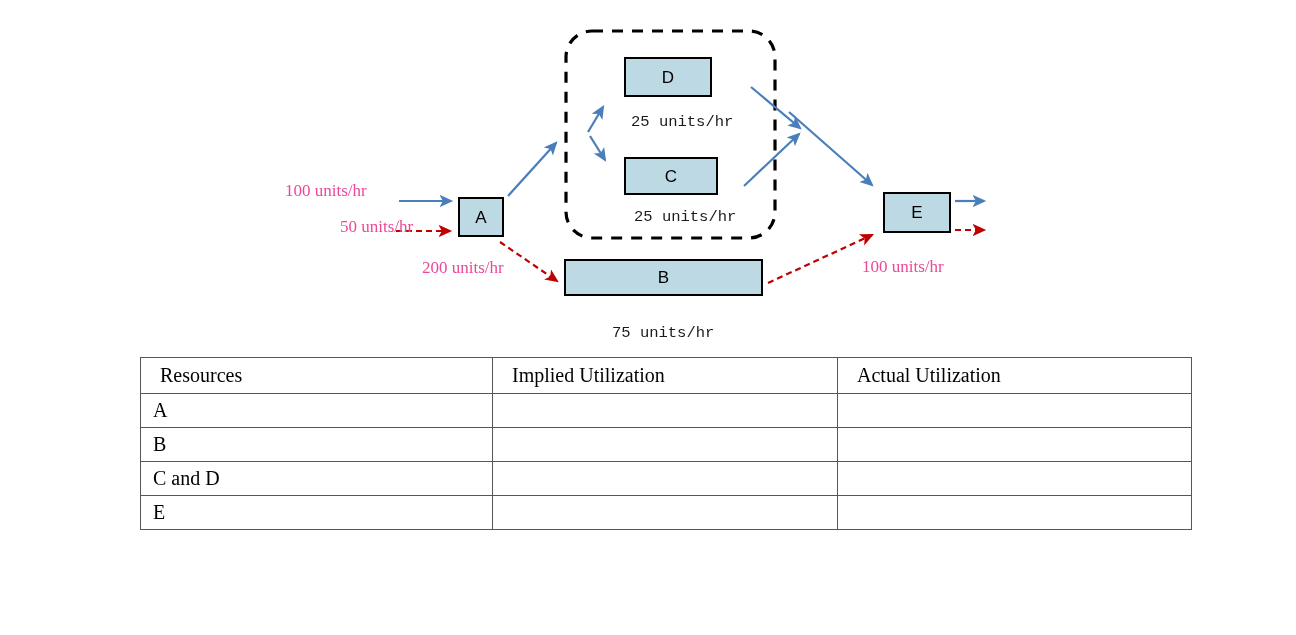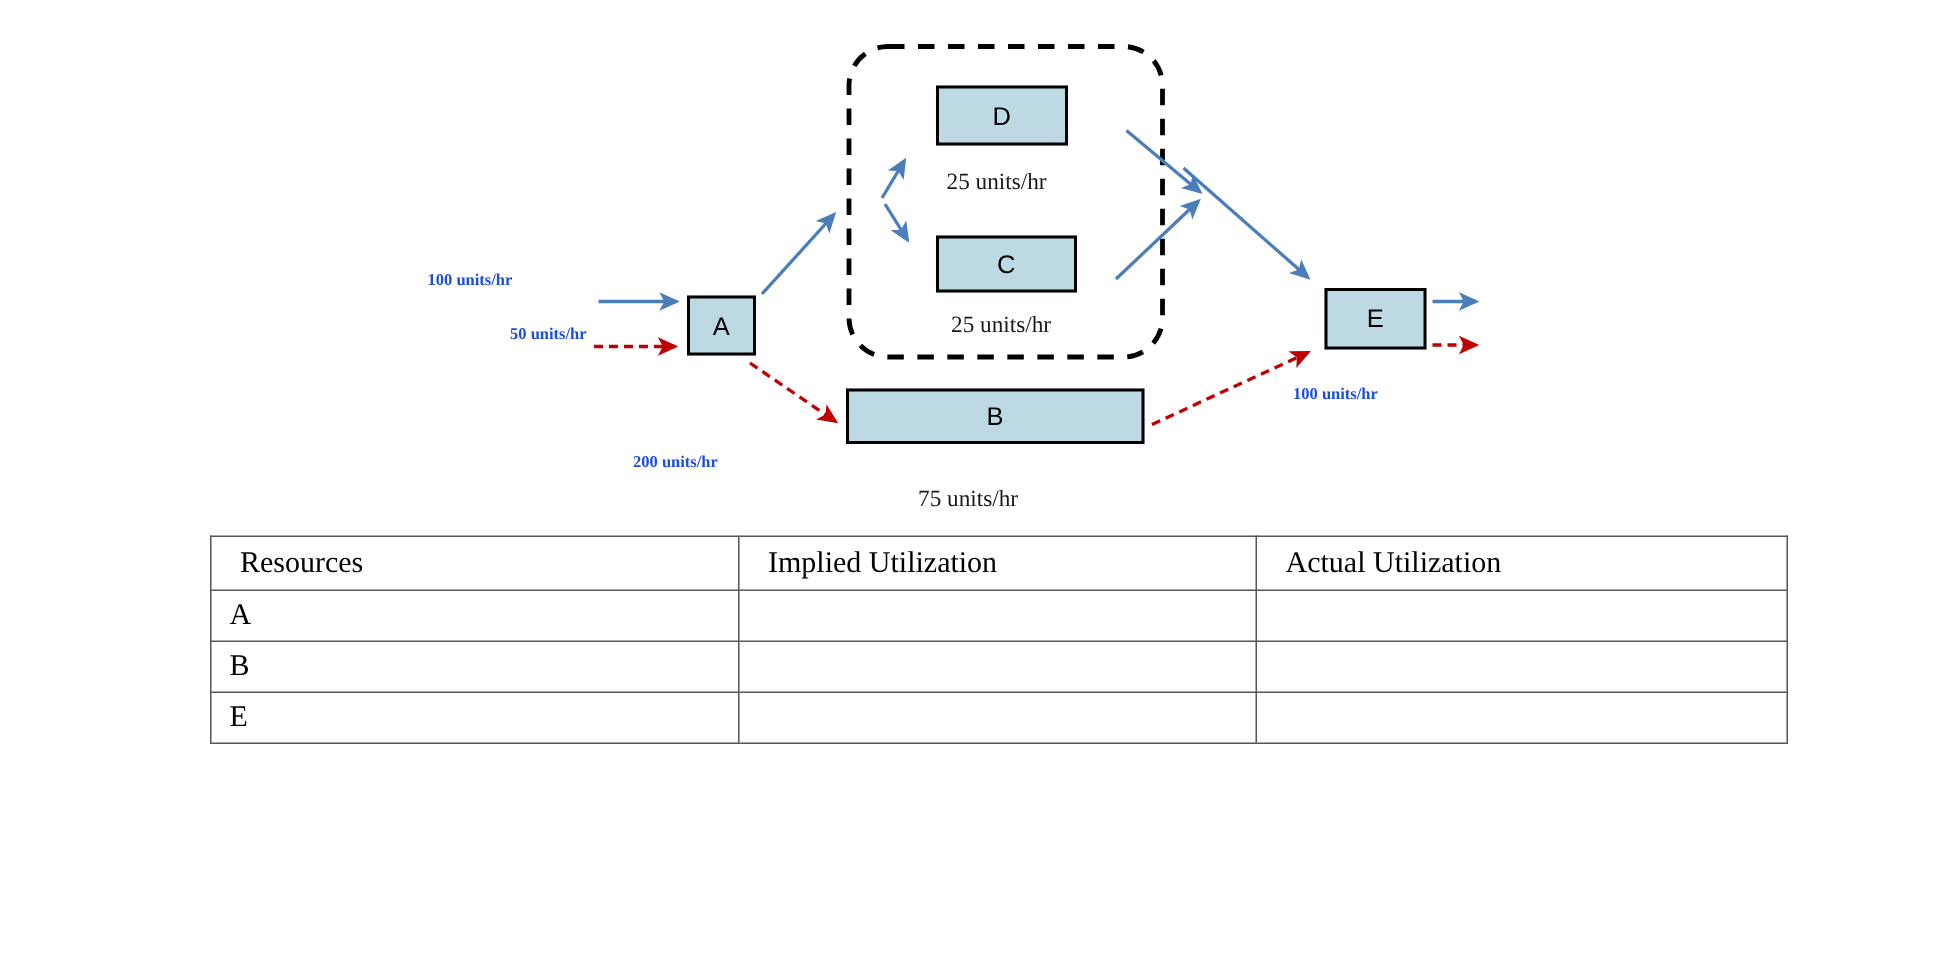--- a/index.html
+++ b/index.html
@@ -40,32 +40,31 @@
     justify-content: center;
     font-family: "Liberation Sans", "DejaVu Sans", sans-serif;
     font-size: 17px;
     color: #000000;
     letter-spacing: 0.3px;
   }
   .proc-box .box-letter { line-height: 1; }
 
   .cap-label {
     position: absolute;
-    font-family: Liberation Serif, serif;
+    font-family: Liberation Mono, monospace;
     font-size: 15.5px;
     color: #1a1a1a;
     white-space: nowrap;
   }
   .flow-label {
     position: absolute;
     font-family: "Liberation Serif", "DejaVu Serif", serif;
-    font-size: 11px;
-    color: #1d4ed8;
+    font-size: 17px;
+    color: #ec4899;
     white-space: nowrap;
-    font-weight: bold;
   }
 
   
   #util-table {
     position: absolute;
     left: 140px;
     top: 357px;
     width: 1051px;
     border-collapse: collapse;
     table-layout: fixed;
@@ -151,21 +150,21 @@
   <div class="cap-label" style="left:612px; top:324px;">75 units/hr</div>
 
   <div class="proc-box" id="box-e" style="left:883px; top:192px; width:68px; height:41px;">
     <span class="box-letter">E</span>
   </div>
 
   <div class="flow-label" style="left:285px; top:181px;">100 units/hr</div>
 
   <div class="flow-label" style="left:292px; top:217px;margin-left:48px;">50 units/hr</div>
 
-  <div class="flow-label" style="left:422px; top:258px;margin-top:44px;">200 units/hr</div>
+  <div class="flow-label" style="left:422px; top:258px;">200 units/hr</div>
 
   <div class="flow-label" style="left:862px; top:257px;">100 units/hr</div>
 
   <table id="util-table">
     <colgroup>
       <col class="c1">
         <col class="c2">
         <col class="c3">
     </colgroup>
     <thead>
@@ -180,20 +179,25 @@
         <td>A</td>
         <td></td>
         <td></td>
       </tr>
       <tr>
         <td>B</td>
         <td></td>
         <td></td>
       </tr>
       <tr>
+        <td>C and D</td>
+        <td></td>
+        <td></td>
+      </tr>
+      <tr>
         <td>E</td>
         <td></td>
         <td></td>
       </tr>
     </tbody>
   </table>
 
 </div>
 
 </body></html>

